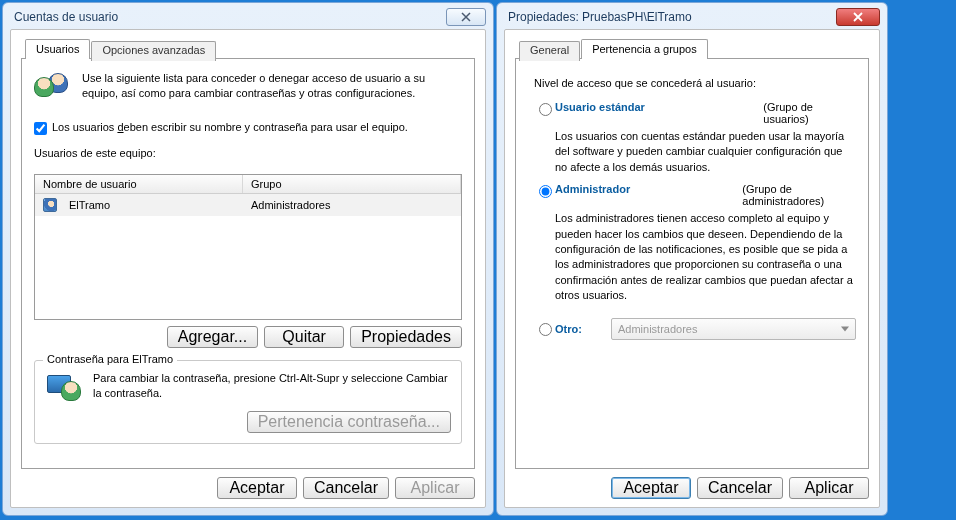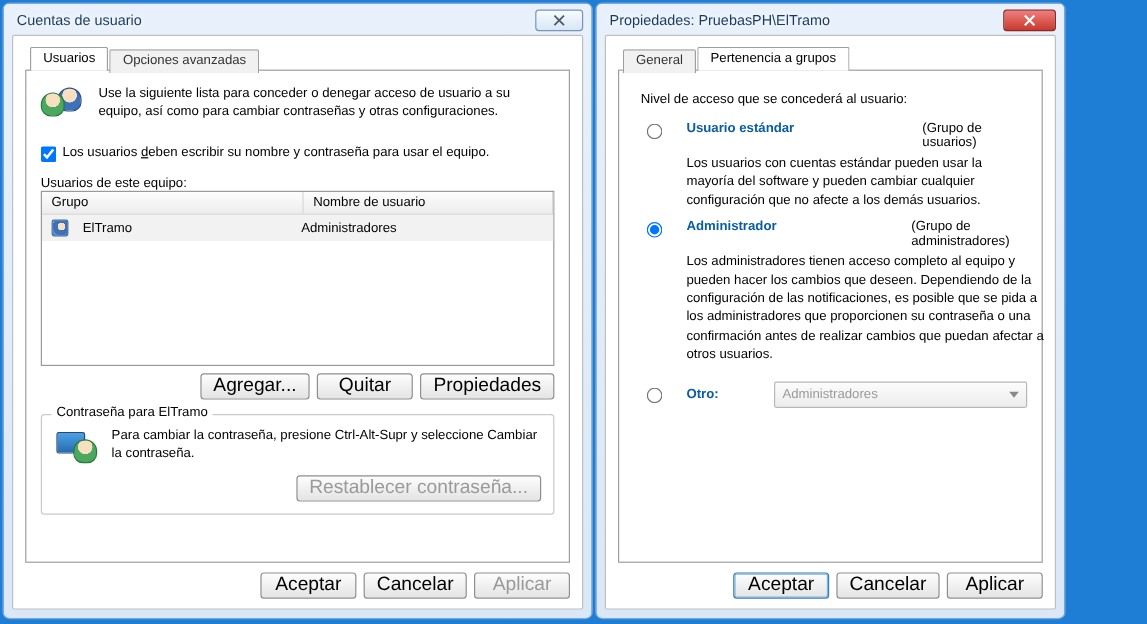--- a/index.html
+++ b/index.html
@@ -110,21 +110,21 @@
     border-radius: 50% 50% 40% 40%;
     background: radial-gradient(circle at 50% 30%, #f8dfc0 0 38%, #4aa85f 40% 100%);
     border: 1px solid #2a7a3d;
   }
   .users-icon .p1 { left: 0; top: 6px; z-index: 2;}
   .users-icon .p2 { left: 14px; top: 2px; background: radial-gradient(circle at 50% 30%, #f8dfc0 0 38%, #3e72b8 40% 100%); border-color:#2a4f86;}
   .intro-text { flex: 1; color: #000; line-height: 1.35; }
   .check-row { display: flex; align-items: flex-start; gap: 5px; margin: 6px 0 12px 0; }
   .check-row input { margin: 1px 0 0 0; }
   .check-row label u { text-decoration: underline; }
-  .list-label { margin-bottom: 0; }
+  .list-label { margin-bottom: 15px; }
   .list {
     border: 1px solid #9a9a9a;
     height: 146px;
     background: #fff;
   }
   .list-header {
     display: flex;
     background: linear-gradient(#fdfdfd, #ececec);
     border-bottom: 1px solid #cfcfcf;
     font-size: 11px;
@@ -209,21 +209,21 @@
     border-radius: 50% 50% 40% 40%;
   }
   .dialog-buttons {
     display: flex;
     justify-content: flex-end;
     gap: 6px;
     padding-top: 8px;
   }
   
   .access-label { margin: 6px 0 12px 6px; }
-  .radio-block { display: flex; align-items: flex-start; gap: 17px; margin: 0 0 8px 6px; }
+  .radio-block { display: flex; align-items: flex-start; gap: 0; margin: 0 0 8px 6px; }
   .radio-block input { margin-top: 2px; }
   .radio-block .opt { flex: 1; }
   .opt-head { display: flex; }
   .opt-title { color: #0969b8; width: 220px; }
   .opt-title.bold { font-weight: bold; color:#0a5da0;}
   .opt-group { color: #000; }
   .opt-desc { margin-top: 4px; line-height: 1.4; color: #000; }
   .combo {
     border: 1px solid #b7b7b7;
     border-radius: 2px;
@@ -279,22 +279,22 @@
           </div>
         <div class="intro-text">Use la siguiente lista para conceder o denegar acceso de usuario a su equipo, así como para cambiar contraseñas y otras configuraciones.</div>
       </div>
       <div class="check-row">
         <input type="checkbox" checked="" style="">
         <label><span>Los usuarios </span><u>d</u><span>eben escribir su nombre y contraseña para usar el equipo.</span></label>
       </div>
       <div class="list-label">Usuarios de este equipo:</div>
       <div class="list">
         <div class="list-header">
+          <div class="col col-name">Nombre de usuario</div>
           <div class="col col-group">Grupo</div>
-          <div class="col col-name">Nombre de usuario</div>
         </div>
         <div class="list-row">
           <div class="cell col-name">
             <span class="user-mini-icon"></span>
             <span>ElTramo</span>
           </div>
           <div class="cell col-group">Administradores</div>
         </div>
       </div>
       <div class="btn-row">
@@ -302,21 +302,21 @@
         <button class="btn">Quitar</button>
         <button class="btn">Propiedades</button>
       </div>
       <div class="groupbox">
         <div class="groupbox-title">Contraseña para ElTramo</div>
         <div class="pw-row">
           <div class="pc-user-icon"></div>
           <div style="flex:1">
             <div style="line-height:1.35">Para cambiar la contraseña, presione Ctrl-Alt-Supr y seleccione Cambiar la contraseña.</div>
             <div class="btn-row" style="margin-top:10px">
-              <button class="btn disabled">Restablecer contraseña...</button>
+              <button class="btn disabled">Pertenencia contraseña...</button>
             </div>
           </div>
         </div>
       </div>
     </div>
     <div class="dialog-buttons">
       <button class="btn">Aceptar</button>
       <button class="btn">Cancelar</button>
       <button class="btn disabled">Aplicar</button>
     </div>

